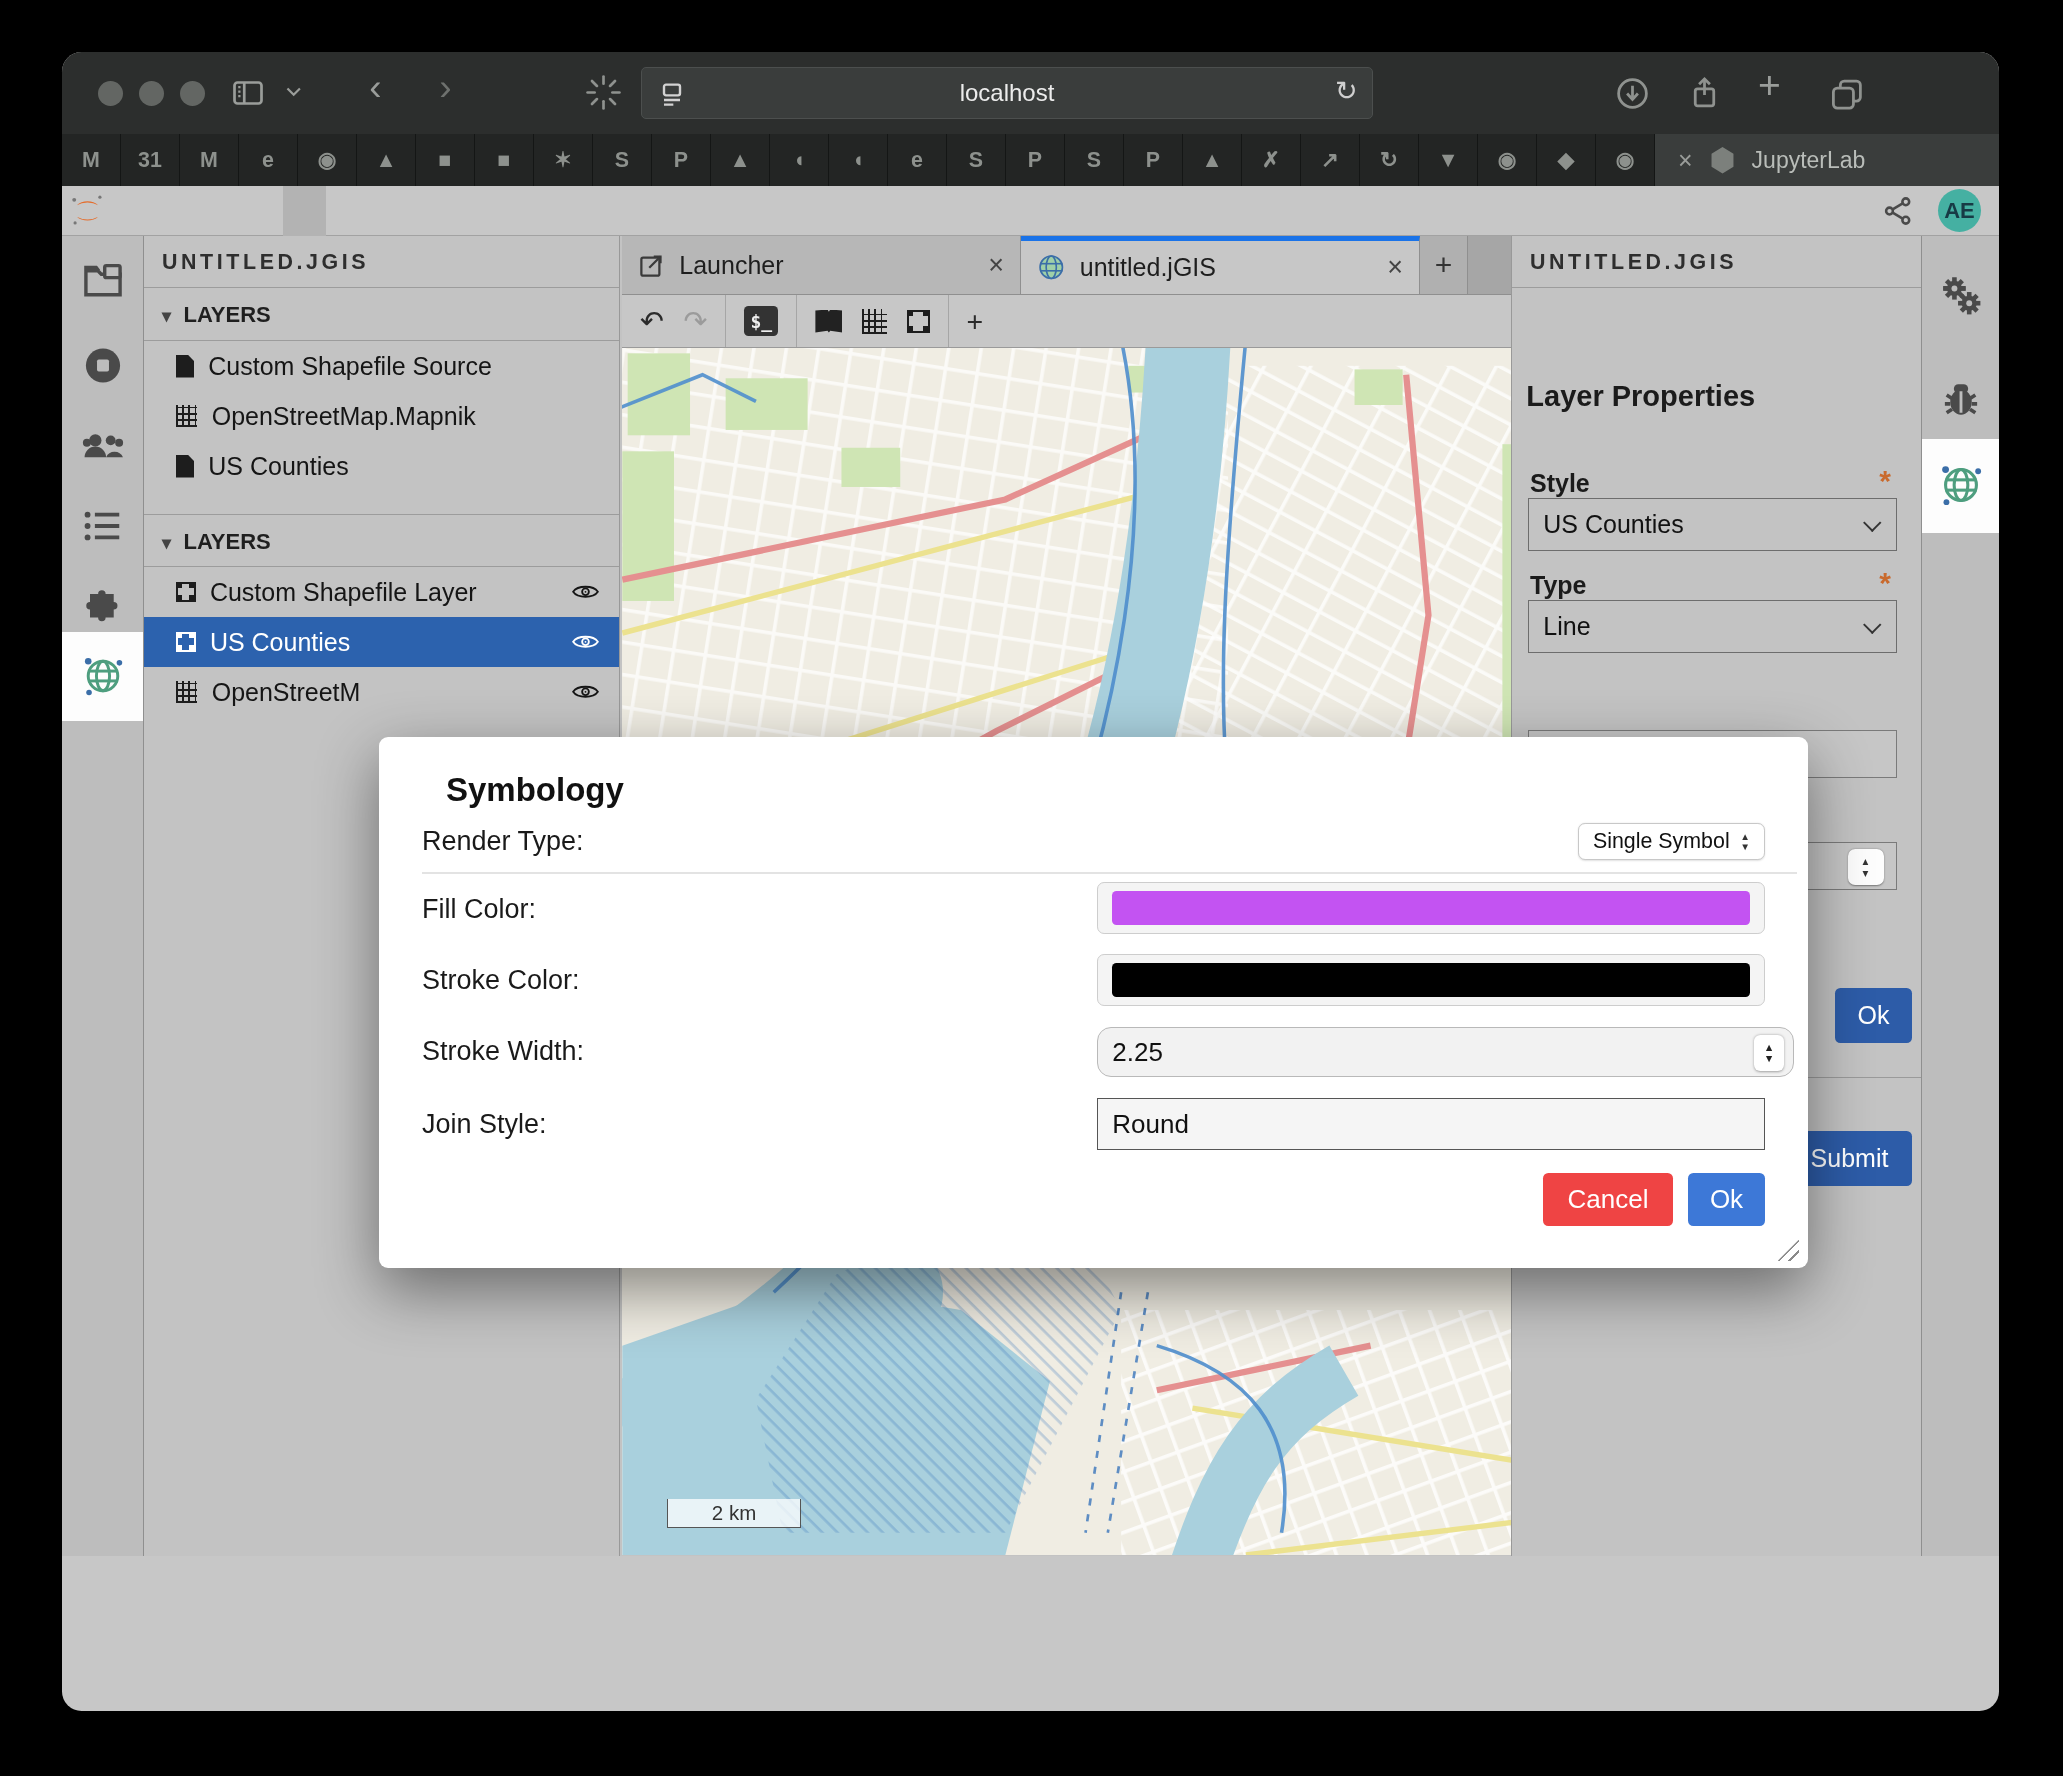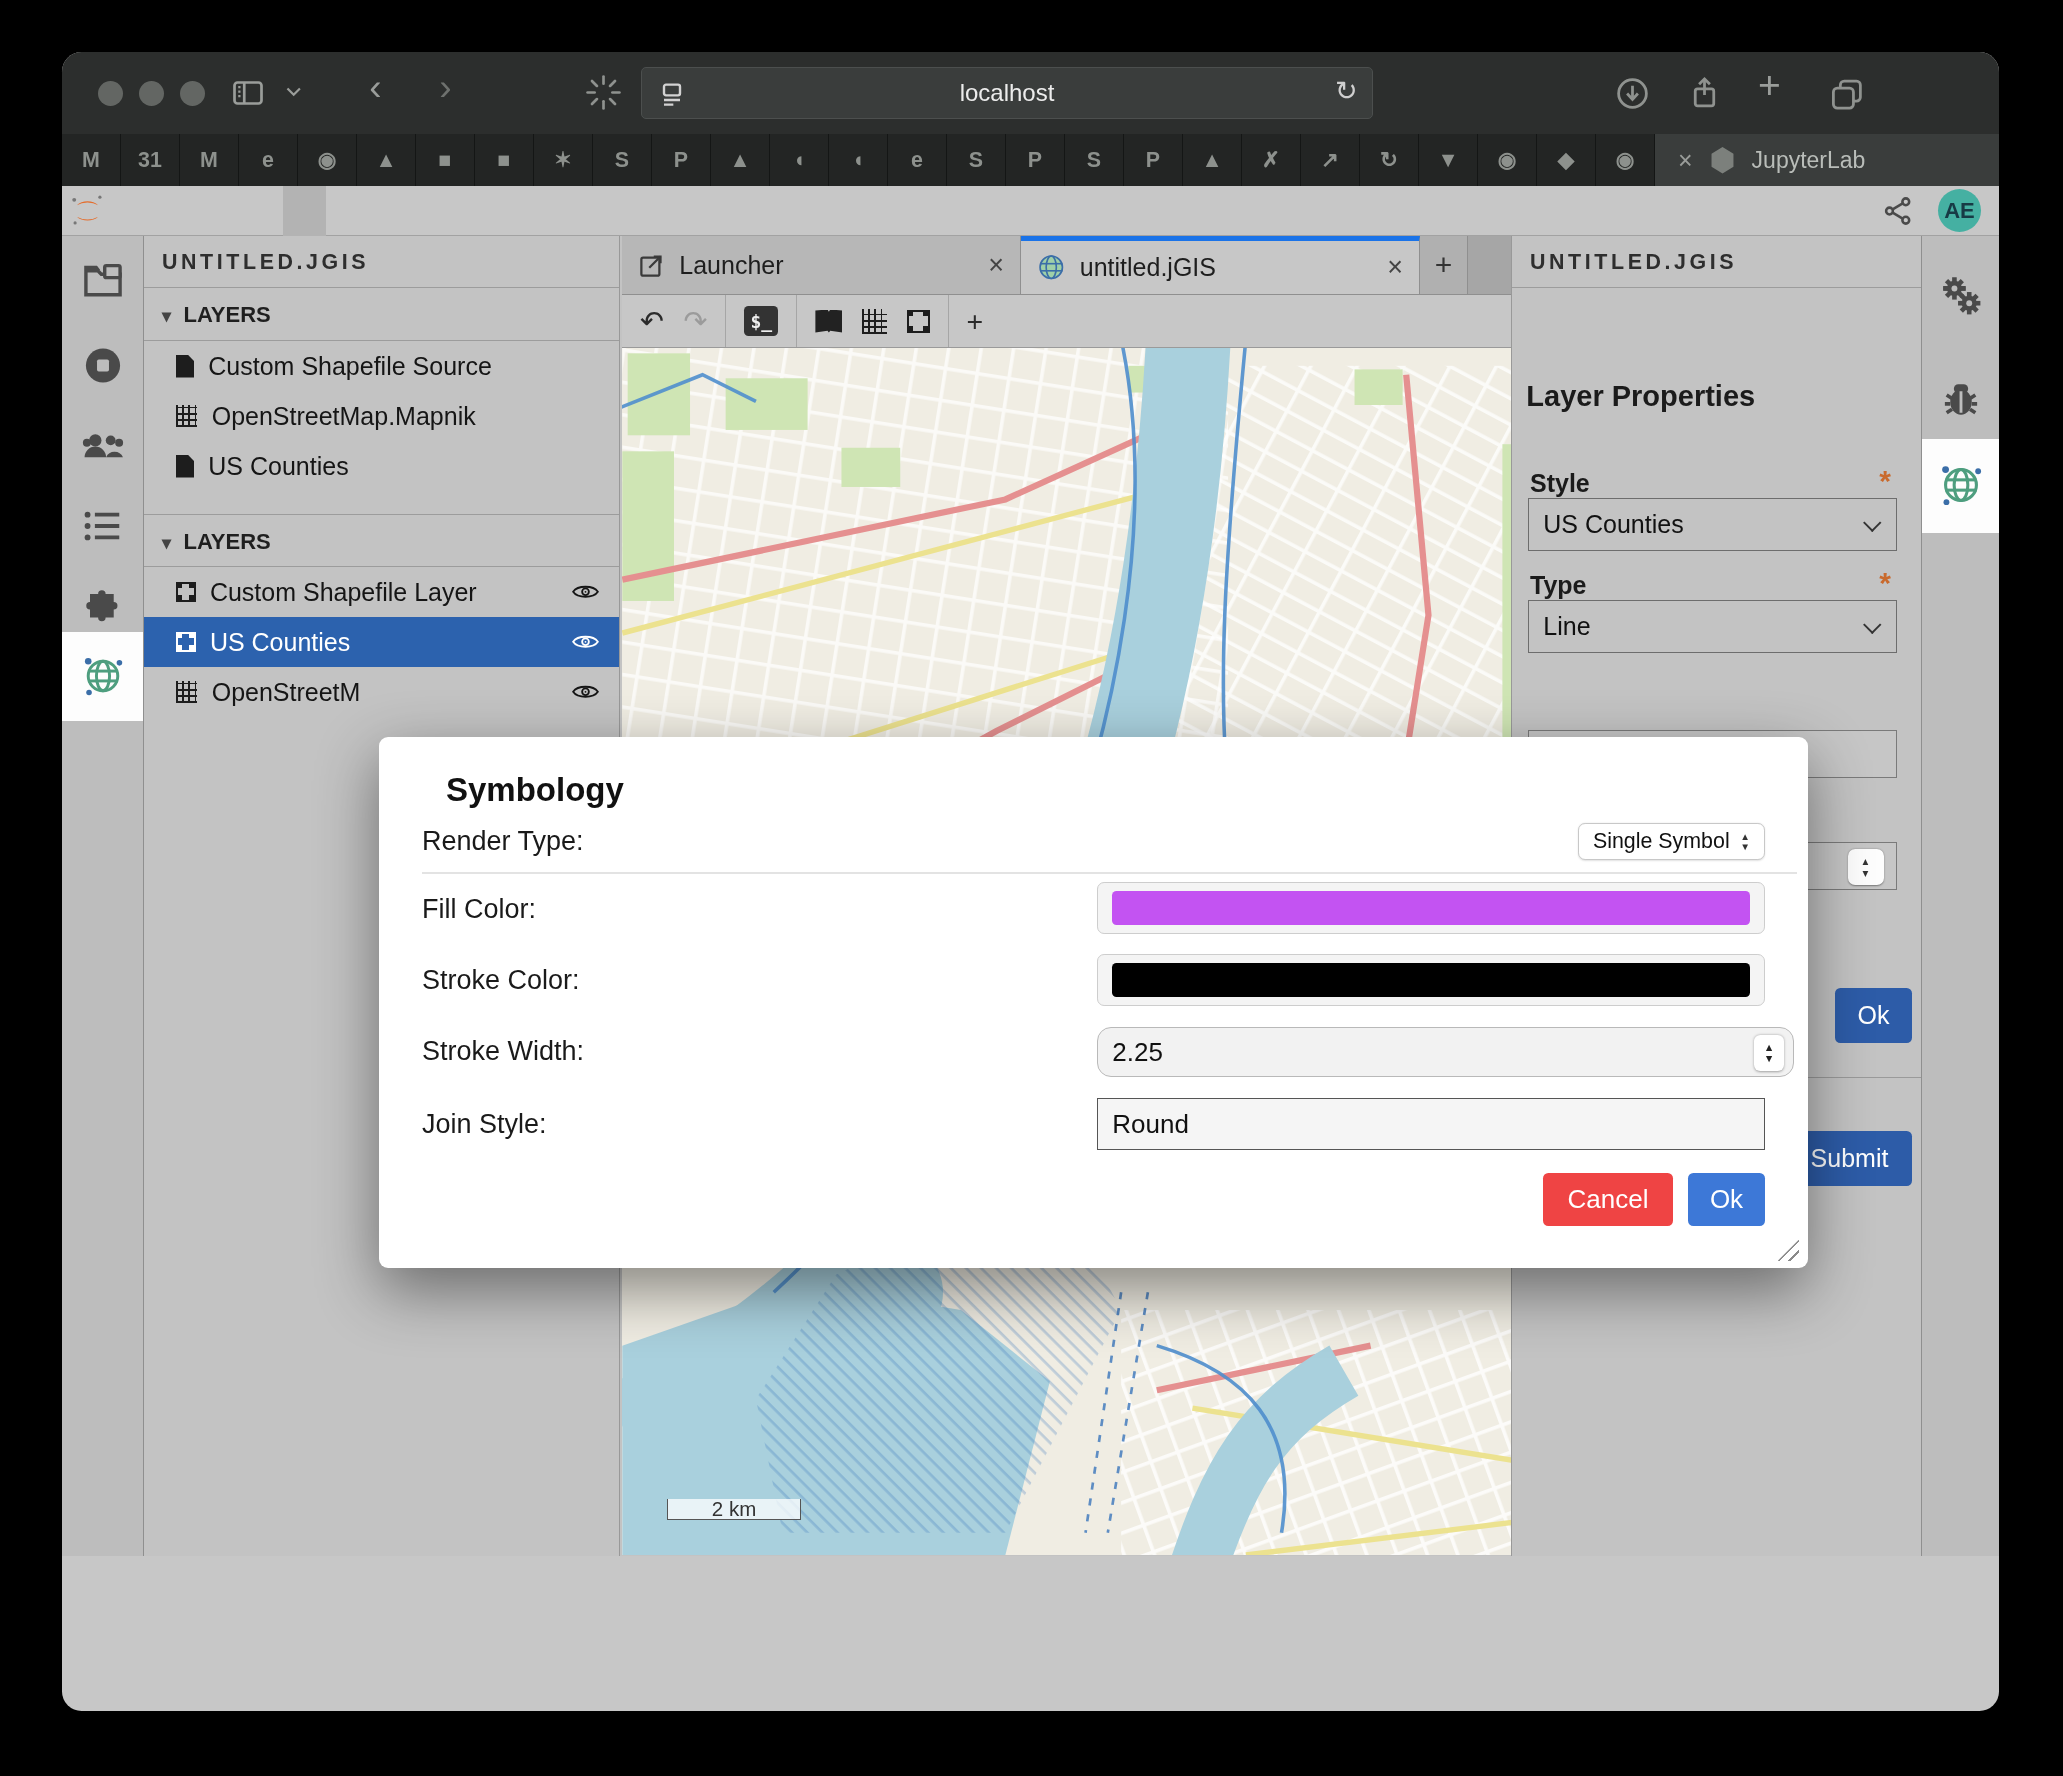--- a/index.html
+++ b/index.html
@@ -95,21 +95,21 @@
                 font-size:18px; font-weight:bold; display:flex; align-items:center; justify-content:center;
                 font-family:"DejaVu Sans Mono", monospace; }
   .icon-book { width:27px; height:23px; background:#222; clip-path:polygon(0 4%,45% 0,50% 10%,55% 0,100% 4%,100% 100%,55% 92%,50% 100%,45% 92%,0 100%); }
 
   
   #map { position:absolute; left:0; top:112px; width:952px; height:1207px; overflow:hidden; background:#f0ede3; }
   .mlabel { position:absolute; font-size:23px; color:#3c3c3c; white-space:nowrap; text-shadow:0 0 4.5px #fff,0 0 4.5px #fff; }
   .mlabel.hood { color:#8b8b8b; font-size:22px; }
   .mlabel.ref { color:#97835e; font-size:18px; }
   .mlabel.water-label { color:#56789c; font-style:italic; font-size:21.4px; transform-origin:left top; }
-  #scalebox { position:absolute; left:45px; top:1151px; width:134px; height:21px; background:rgba(255,255,255,.75);
+  #scalebox { position:absolute; left:45px; top:1151px; width:134px; height:29px; background:rgba(255,255,255,.75);
               border:1.8px solid #555; border-top:none; display:flex; align-items:center; justify-content:center; font-size:20.5px; color:#333; }
 
   
   #right-panel { position:absolute; right:78px; top:0; width:410px; height:100%; background:#c3c3c3; border-left:1.8px solid #999; }
   #rp-heading { position:absolute; left:14.3px; top:144px; font-size:29px; font-weight:bold; color:#1b1b1b; }
   .fld-label { position:absolute; left:18px; font-size:25px; font-weight:bold; color:#1b1b1b; }
   .req { position:absolute; right:30px; color:#c96a2d; font-size:30px; font-weight:bold; }
   .rp-select { position:absolute; left:16px; width:369px; height:53px; background:#c3c3c3; border:1.8px solid #6d6d6d;
                font-size:25px; color:#111; display:flex; align-items:center; padding-left:14.3px; }
   .chev { position:absolute; right:18px; top:50%; width:12.5px; height:12.5px; border-right:2.7px solid #333;

